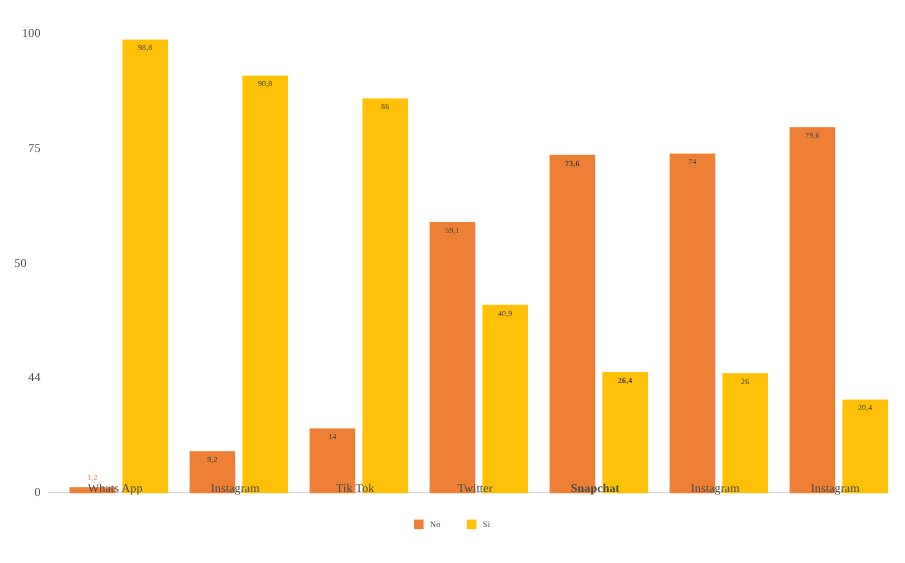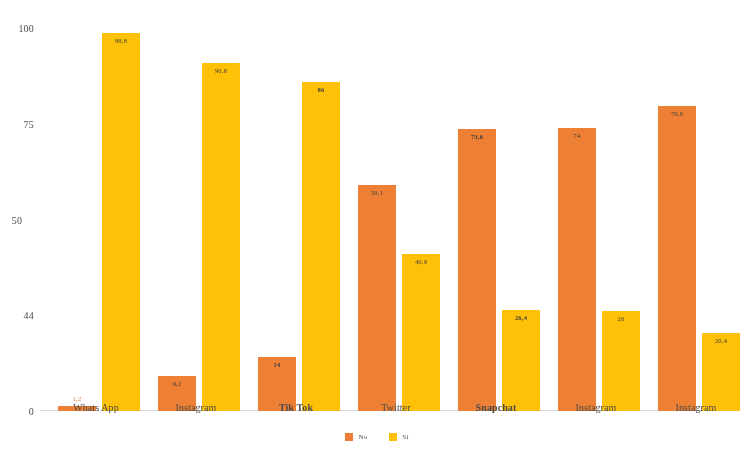--- a/index.html
+++ b/index.html
@@ -147,21 +147,21 @@
         </div>
         <div class="bar-group" style="left: 112px; width: 100px;">
           <div class="bar no" style="height: 35.236px; background: rgb(237, 128, 52);">
             <div class="bar-value">9,2</div>
           </div>
           <div class="bar si" style="height: 347.764px; background: rgb(255, 193, 7);">
             <div class="bar-value">90,8</div>
           </div>
           <div class="cat-label">Instagram</div>
         </div>
-        <div class="bar-group" style="left: 212px; width: 100px; font-weight: bold;">
+        <div class="bar-group" style="left: 212px; width: 100px;">
           <div class="bar no" style="height: 53.62px; background: rgb(237, 128, 52);">
             <div class="bar-value">14</div>
           </div>
           <div class="bar si" style="height: 329.38px; background: rgb(255, 193, 7);">
             <div class="bar-value">86</div>
           </div>
           <div class="cat-label">Tik Tok</div>
         </div>
         <div class="bar-group" style="left: 312px; width: 100px;">
           <div class="bar no" style="height: 226.353px; background: rgb(237, 128, 52);">

